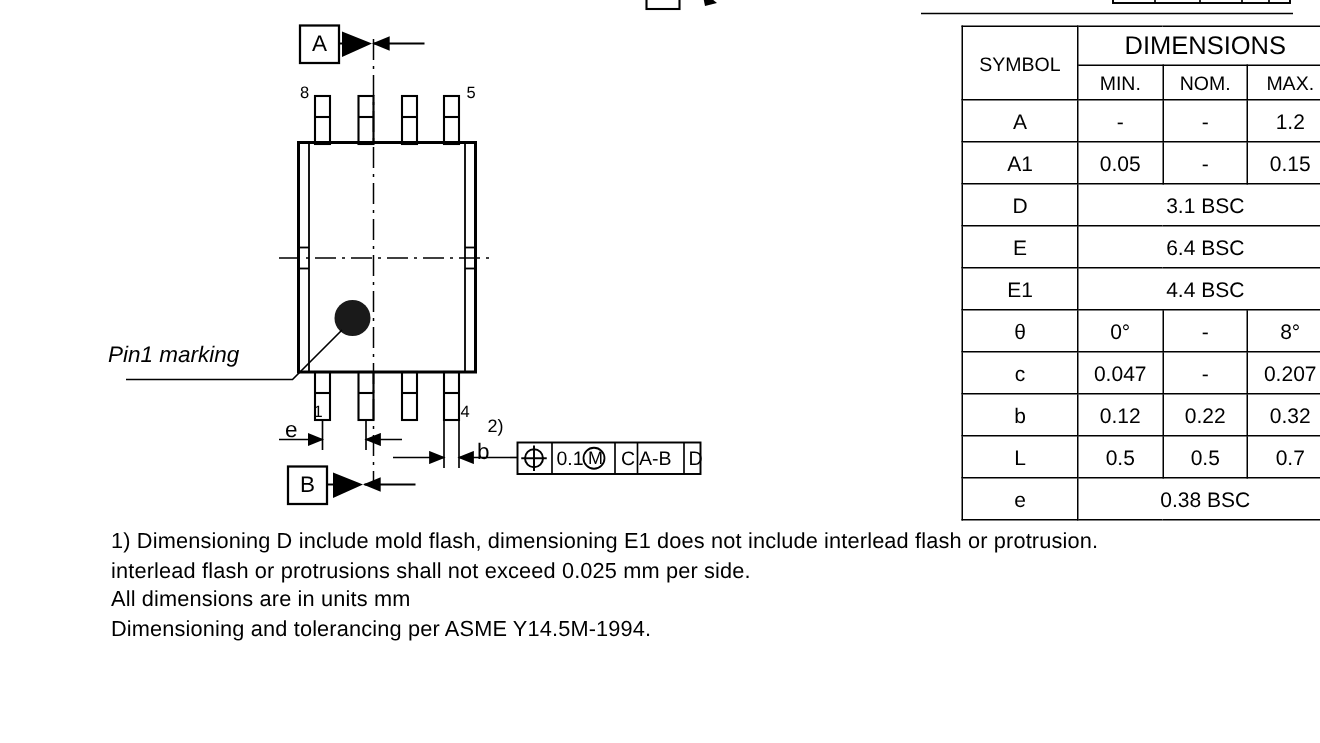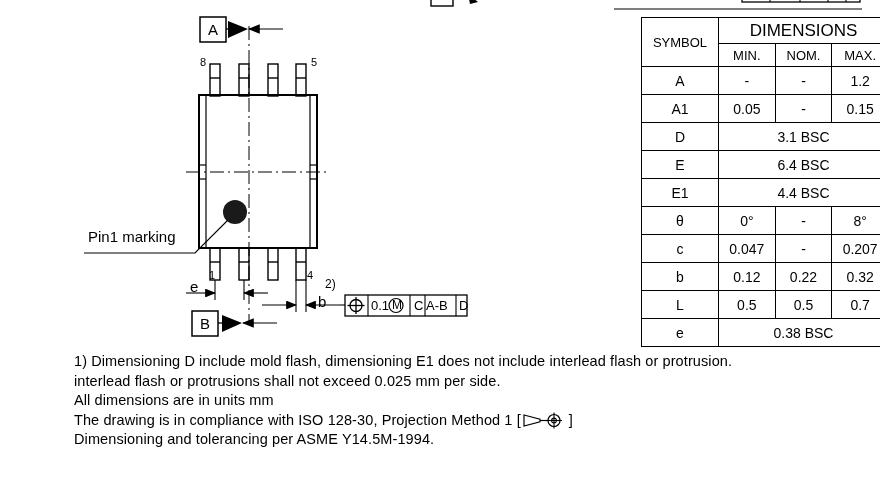--- a/index.html
+++ b/index.html
@@ -85,24 +85,25 @@
 
   
   .lbl {
     position: absolute;
     font-size: 13px;
     white-space: nowrap;
   }
   .lbl.small { font-size: 11px; }
   .pin1-label {
     position: absolute;
-    left: 88px;
+    left: 72px;
     top: 228px;
     font-size: 15px;
     white-space: nowrap;
+    font-style: italic;
   }
   svg { display: block; }
   .svg-layer {
     position: absolute;
     left: 0; top: 0;
     width: 880px; height: 495px;
     pointer-events: none;
   }
 </style>
 </head>
@@ -312,30 +313,16 @@
           <td class="span-cell" colspan="3">0.38 BSC</td>
         </tr>
       </tbody>
     </table>
   </div>
 
   <div class="notes">
     <div class="line">1) Dimensioning D include mold flash, dimensioning E1 does not include interlead flash or protrusion.</div>
     <div class="line">interlead flash or protrusions shall not exceed 0.025 mm per side.</div>
     <div class="line">All dimensions are in units mm</div>
-    <div class="line">
-      <span>The drawing is in compliance with ISO 128-30, Projection Method 1 [</span><span class="proj-sym">
-        <svg width="46" height="17" viewBox="0 0 46 17">
-
-          <path d="M2,3 L18,7.2 L18,9.8 L2,14 z" fill="none" stroke="#000" stroke-width="1.2"></path>
-          <line x1="18" y1="8.5" x2="26" y2="8.5" stroke="#000" stroke-width="1.2"></line>
-
-          <circle cx="32" cy="8.5" r="6" fill="none" stroke="#000" stroke-width="1.2"></circle>
-          <circle cx="32" cy="8.5" r="2.4" fill="none" stroke="#000" stroke-width="1.1"></circle>
-          <line x1="32" y1="0.5" x2="32" y2="16.5" stroke="#000" stroke-width="1.1"></line>
-          <line x1="24" y1="8.5" x2="40" y2="8.5" stroke="#000" stroke-width="1.1"></line>
-        </svg>
-      </span><span>]</span>
-    </div>
     <div class="line">Dimensioning and tolerancing per ASME Y14.5M-1994.</div>
   </div>
 
 </div>
 
 </body></html>

